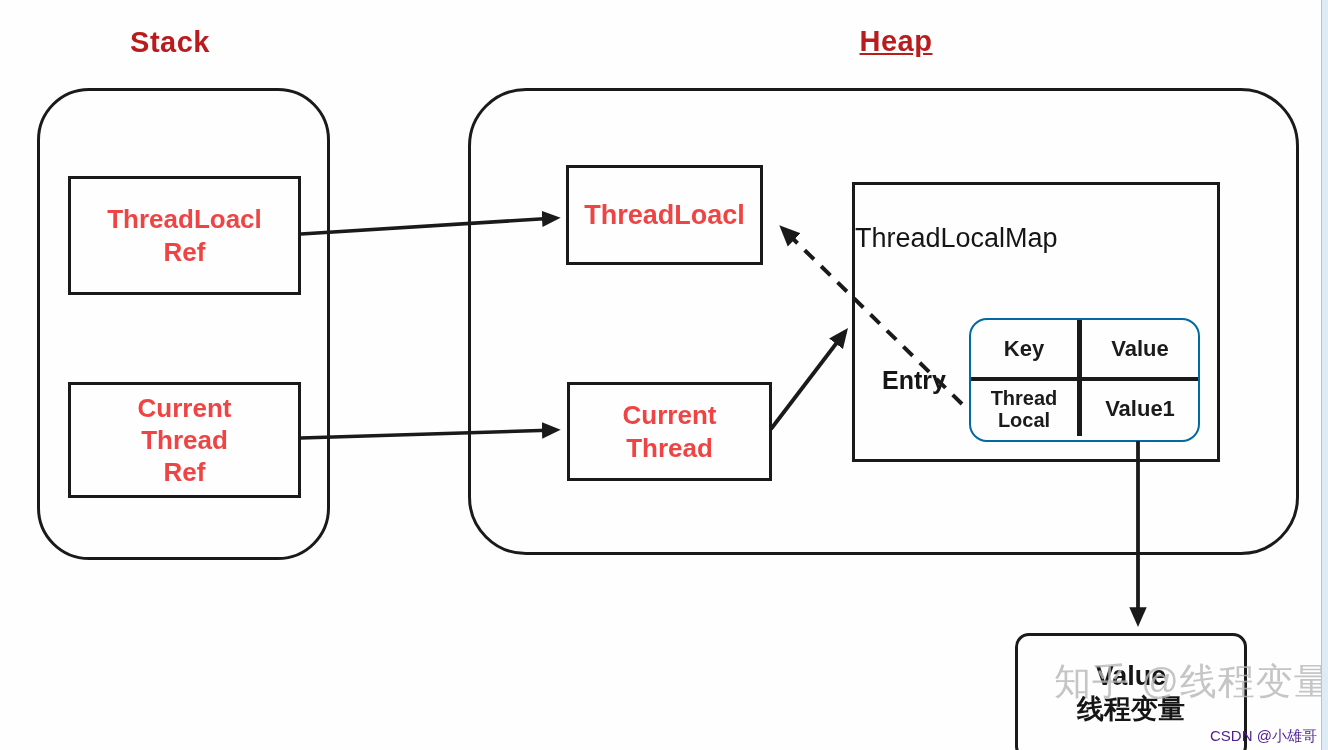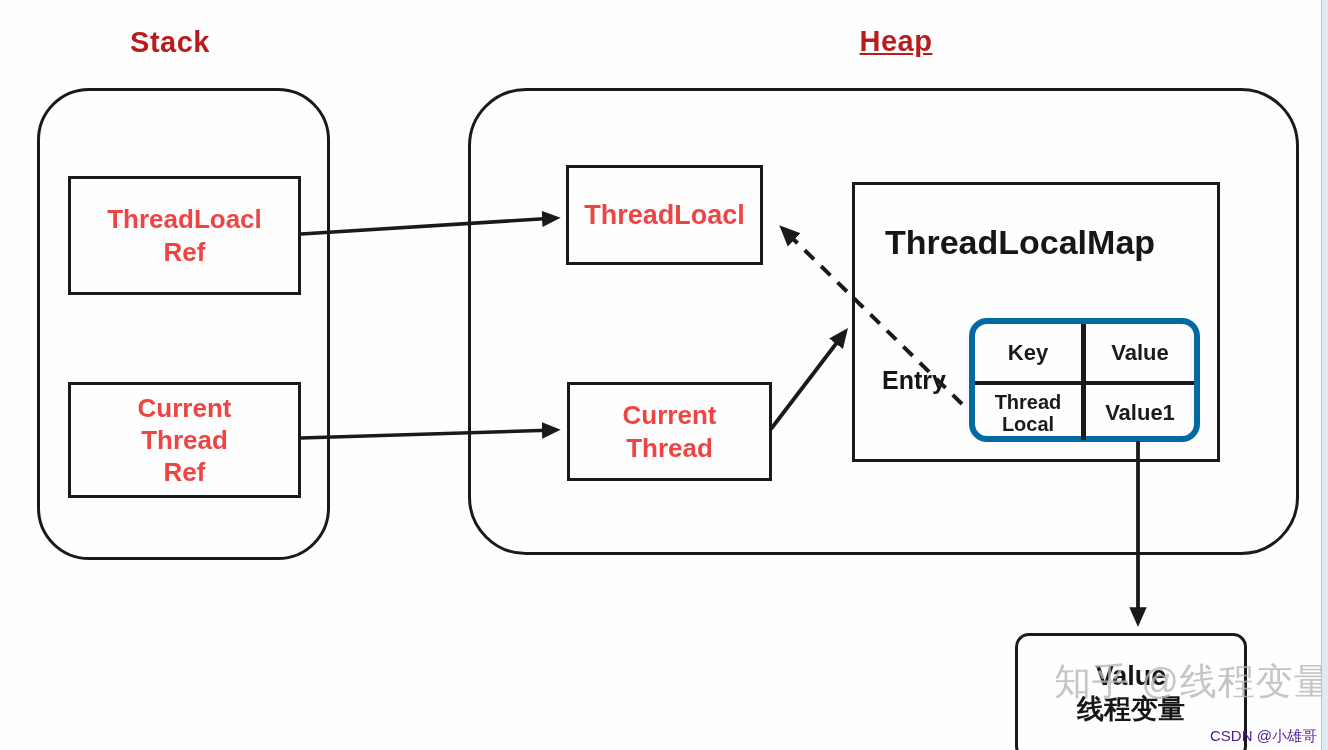--- a/index.html
+++ b/index.html
@@ -35,25 +35,25 @@
   #heap-box{left:468px;top:88px;width:831px;height:467px;border-radius:58px;}
   #stack-title{left:120px;top:26px;width:100px;}
   #heap-title{left:846px;top:25px;width:100px;text-decoration:underline;}
 
   #threadlocal-ref-box{left:68px;top:176px;width:233px;height:119px;font-size:26px;line-height:33px;}
   #current-thread-ref-box{left:68px;top:382px;width:233px;height:116px;font-size:26px;line-height:32px;}
   #heap-threadlocal-box{left:566px;top:165px;width:197px;height:100px;font-size:27px;}
   #heap-current-thread-box{left:567px;top:382px;width:205px;height:99px;font-size:26px;line-height:33px;}
 
   #threadlocalmap-box{left:852px;top:182px;width:368px;height:280px;border:3px solid #1a1a1a;box-sizing:border-box;}
-  #tlm-title{left:0px;top:38px;width:330px;text-align:center;font-size:34px;font-weight:700;}
+  #tlm-title{left:0px;top:38px;width:330px;text-align:left;font-size:27px;font-weight:400;}
 
   #entry-table{
     left:114px;top:133px;width:231px;height:124px;
-    border:6px solid #0369a1;border-radius:18px;
+    border:2px solid #0369a1;border-radius:18px;
     box-sizing:border-box;background:transparent;
   }
   .tbl-cell{
     position:absolute;display:flex;align-items:center;justify-content:center;
     font-weight:700;text-align:center;color:#1b1b1b;white-space:pre-line;
   }
   #cell-key{left:0;top:0;width:106px;height:58px;font-size:22px;}
   #cell-value{left:111px;top:0;right:0;height:58px;font-size:22px;}
   #cell-thread-local{left:0;top:61px;width:106px;height:55px;font-size:20px;line-height:22px;}
   #cell-value1{left:111px;top:61px;right:0;height:55px;font-size:22px;}

